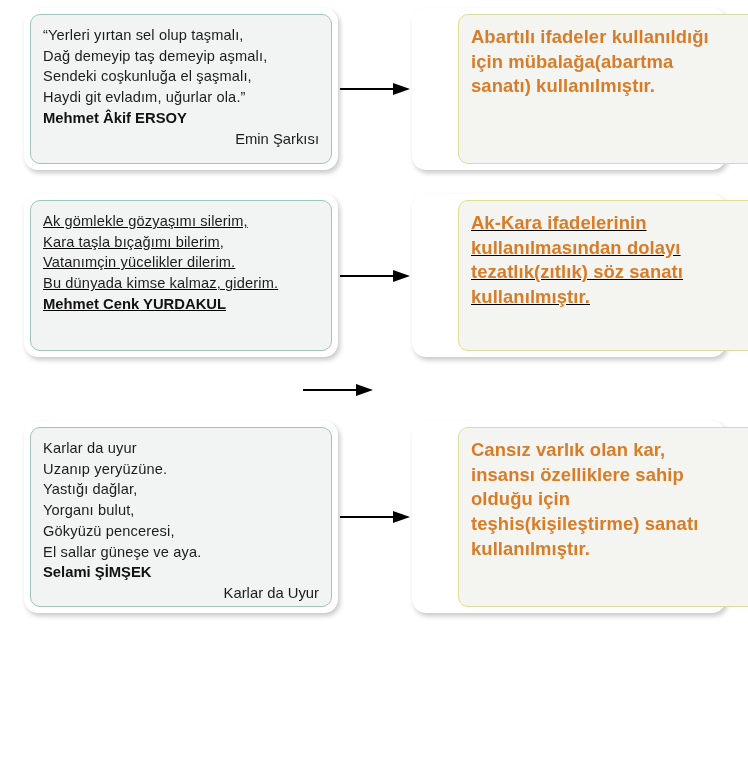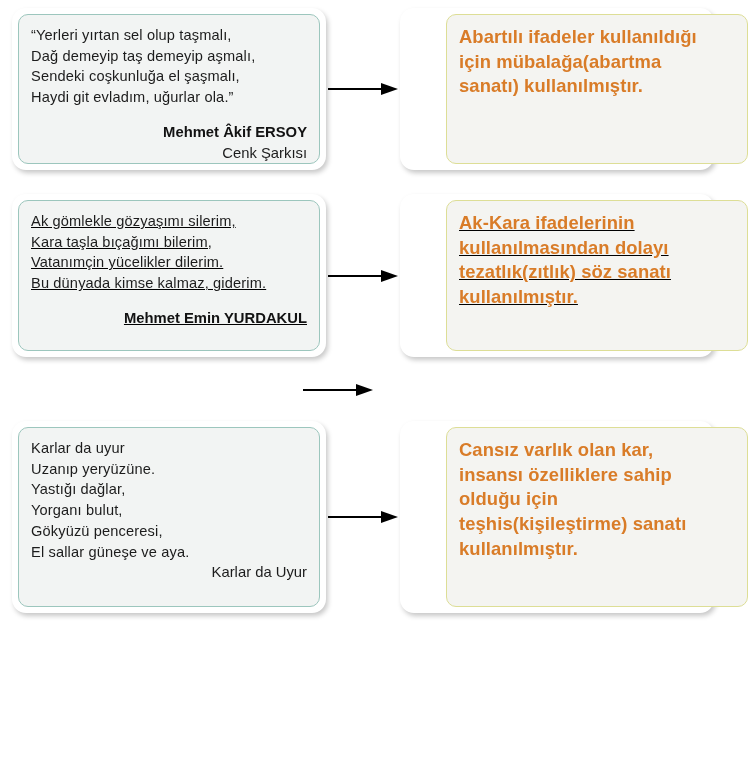--- a/index.html
+++ b/index.html
@@ -20,21 +20,21 @@
     position: relative;
     width: 748px;
     height: 768px;
     padding: 0;
   }
 
   .row {
     display: flex;
     align-items: stretch;
     width: 676px;
-    padding: 0 12px;
+    padding: 0 24px;
   }
 
   
   .card {
     position: relative;
     background: #ffffff;
     border-radius: 14px;
     box-shadow: 2px 3px 5px rgba(0,0,0,0.22);
     padding: 6px;
   }
@@ -73,22 +73,21 @@
   
   .poem-lines {
     font-size: 14.6px;
     line-height: 1.42;
     color: #1c1c1c;
     white-space: pre-line;
     letter-spacing: 0.01em;
   }
 
   .poem-author {
-    margin-top: 14px;
-    text-align: right;
+    margin-top: 0;
     font-size: 14.8px;
     font-weight: bold;
     color: #121212;
     line-height: 1.4;
   }
 
   .poem-title {
     text-align: right;
     font-size: 14.8px;
     font-weight: normal;
@@ -134,21 +133,21 @@
 <div class="sheet">
 
   <div class="row row-1">
     <div class="card card-poem">
       <div class="panel panel-poem">
         <div class="poem-lines">“Yerleri yırtan sel olup taşmalı,
 Dağ demeyip taş demeyip aşmalı,
 Sendeki coşkunluğa el şaşmalı,
 Haydi git evladım, uğurlar ola.”</div>
         <div class="poem-author">Mehmet Âkif ERSOY</div>
-        <div class="poem-title">Cenk Şarkısı</div>
+        <div class="poem-title">Emin Şarkısı</div>
       </div>
     </div>
     <div class="arrow-cell">
       <svg class="arrow-svg" width="74" height="18" viewBox="0 0 74 18">
         <line x1="2" y1="9" x2="58" y2="9" stroke="#000000" stroke-width="2.1"></line>
         <polygon points="55,3 72,9 55,15" fill="#000000"></polygon>
       </svg>
     </div>
     <div class="card card-note">
       <div class="panel panel-note">
@@ -159,21 +158,21 @@
     </div>
   </div>
 
   <div class="row row-2">
     <div class="card card-poem">
       <div class="panel panel-poem">
         <div class="poem-lines">Ak gömlekle gözyaşımı silerim,
 Kara taşla bıçağımı bilerim,
 Vatanımçin yücelikler dilerim.
 Bu dünyada kimse kalmaz, giderim.</div>
-        <div class="poem-author">Mehmet Emin YURDAKUL</div>
+        <div class="poem-author">Mehmet Cenk YURDAKUL</div>
       </div>
     </div>
     <div class="arrow-cell">
       <svg class="arrow-svg" width="74" height="18" viewBox="0 0 74 18">
         <line x1="2" y1="9" x2="58" y2="9" stroke="#000000" stroke-width="2.1"></line>
         <polygon points="55,3 72,9 55,15" fill="#000000"></polygon>
       </svg>
     </div>
     <div class="card card-note">
       <div class="panel panel-note">
@@ -196,20 +195,21 @@
 
   <div class="row row-4">
     <div class="card card-poem">
       <div class="panel panel-poem">
         <div class="poem-lines">Karlar da uyur
 Uzanıp yeryüzüne.
 Yastığı dağlar,
 Yorganı bulut,
 Gökyüzü penceresi,
 El sallar güneşe ve aya.</div>
+        <div class="poem-author">Selami ŞİMŞEK</div>
         <div class="poem-title">Karlar da Uyur</div>
       </div>
     </div>
     <div class="arrow-cell">
       <svg class="arrow-svg" width="74" height="18" viewBox="0 0 74 18">
         <line x1="2" y1="9" x2="58" y2="9" stroke="#000000" stroke-width="2.1"></line>
         <polygon points="55,3 72,9 55,15" fill="#000000"></polygon>
       </svg>
     </div>
     <div class="card card-note">

